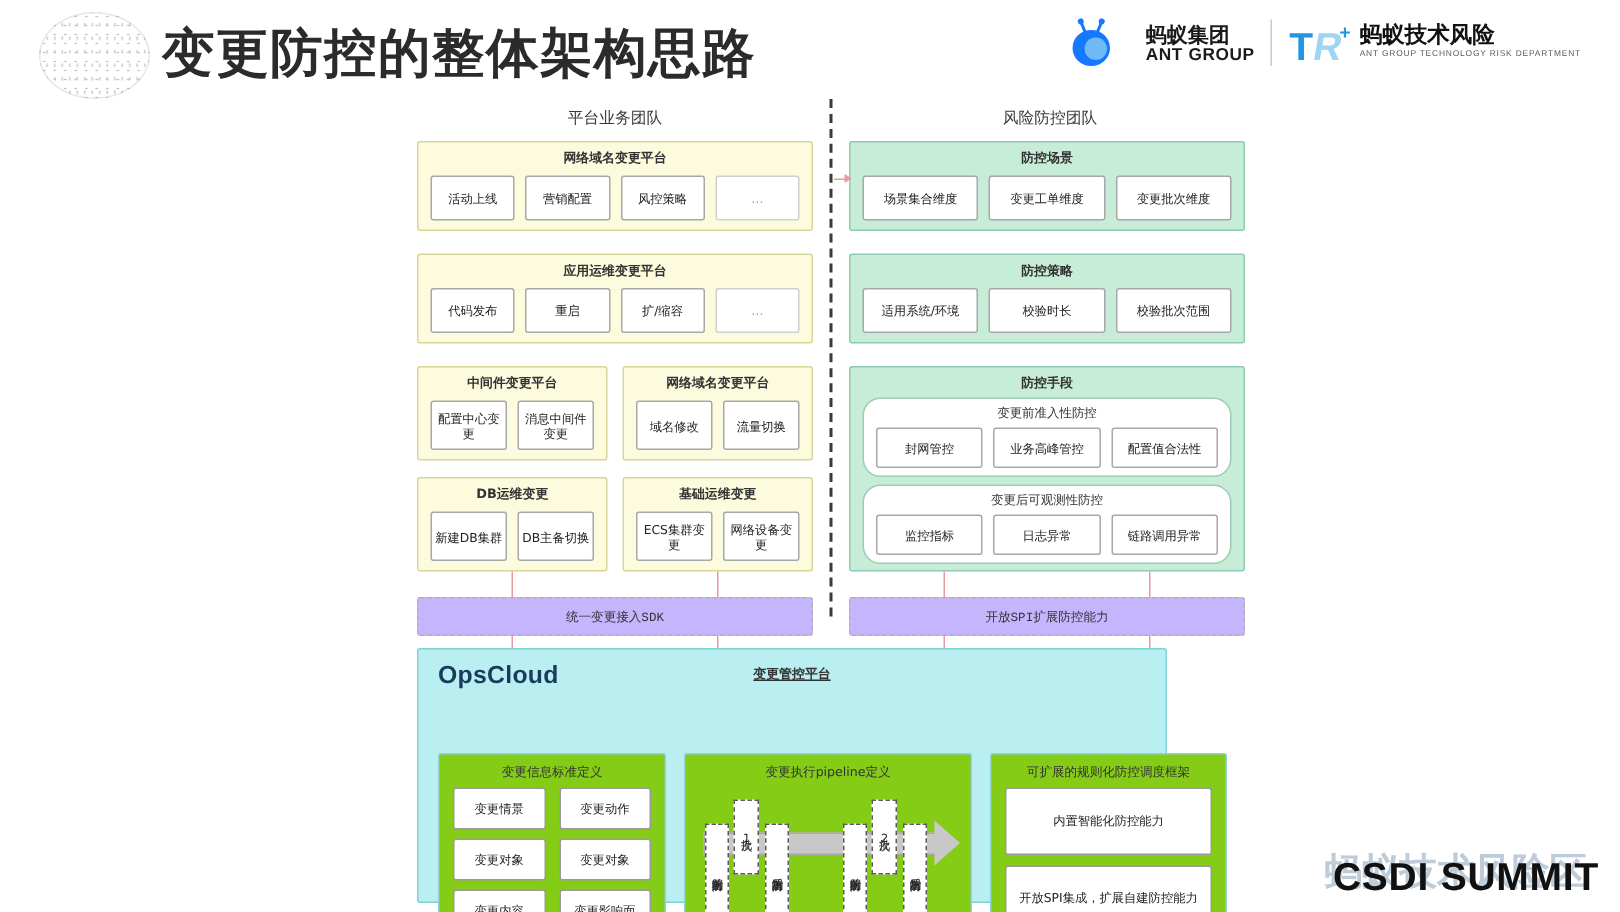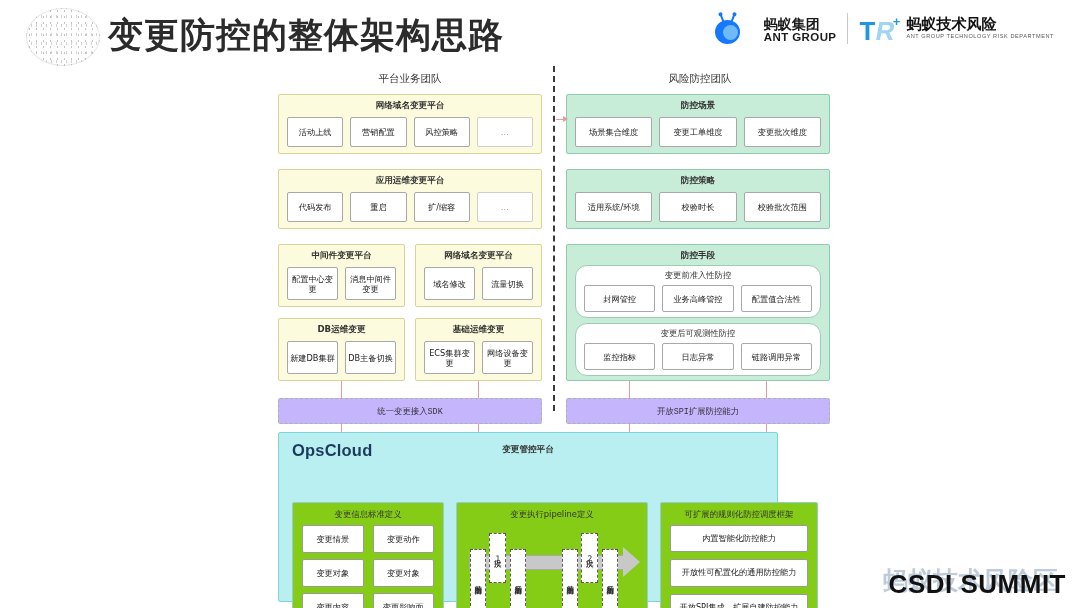--- a/index.html
+++ b/index.html
@@ -137,20 +137,21 @@
     background: #b9eff1; border: 1px solid #7dd4d8; border-radius: 2px;
   }
   .ops-label {
     position: absolute; left: 13px; top: 8px; font-size: 16.5px; font-weight: bold;
     color: #1b3b5c; letter-spacing: .2px; font-family:"Liberation Sans",sans-serif;
   }
   .ops-title {
     position: absolute; left: 0; right: 0; top: 11px; text-align: center;
     font-size: 8.6px; color: #333; font-weight: bold; white-space: nowrap;
     font-family:"DejaVu Sans","Liberation Sans",sans-serif;
+    text-decoration:underline;
   }
   .ops-card {
     position: absolute; top: 32px; background: #84cc16; border: 1px solid #8fcfd6; border-radius: 2px; margin-top: 37px;
   }
   .ops-card-title {
     position: absolute; left: 0; right: 0; top: 6px; text-align: center;
     font-size: 8.4px; color: #333; white-space: nowrap;
     font-family:"DejaVu Sans","Liberation Sans",sans-serif;
   }
   .grid2 { position: absolute; left: 9px; right: 9px; top: 22px; bottom: 8px;
@@ -380,21 +381,20 @@
           <div class="vbox batch" style="left:118px; top:6px; width:17px; height:50px;">批次2</div>
           <div class="vbox" style="left:99px; top:22px; width:16px; height:62px;">前置防御</div>
           <div class="vbox" style="left:139px; top:22px; width:16px; height:62px;">后置防御</div>
         </div>
       </div>
 
       <div class="ops-card" style="left:381px; width:158px; height:128px;">
         <div class="ops-card-title">可扩展的规则化防控调度框架</div>
         <div class="stack3">
           <div class="wide-cell">内置智能化防控能力</div>
-          <div class="wide-cell">开放性可配置化的通用防控能力</div>
           <div class="wide-cell">开放SPI集成，扩展自建防控能力</div>
         </div>
       </div>
     </div>
 
     <div class="wm-ghost">蚂蚁技术风险区</div>
     <div class="watermark">CSDI SUMMIT</div>
 
   </div>
 </div>

